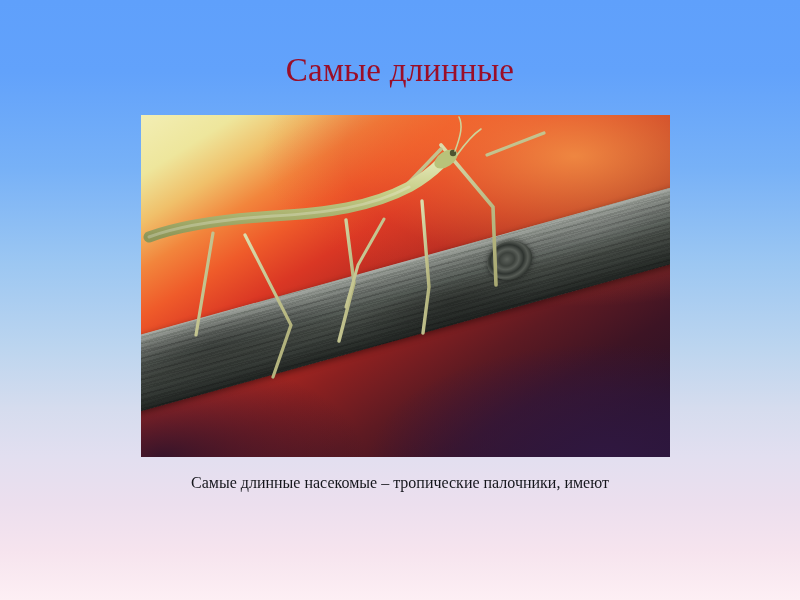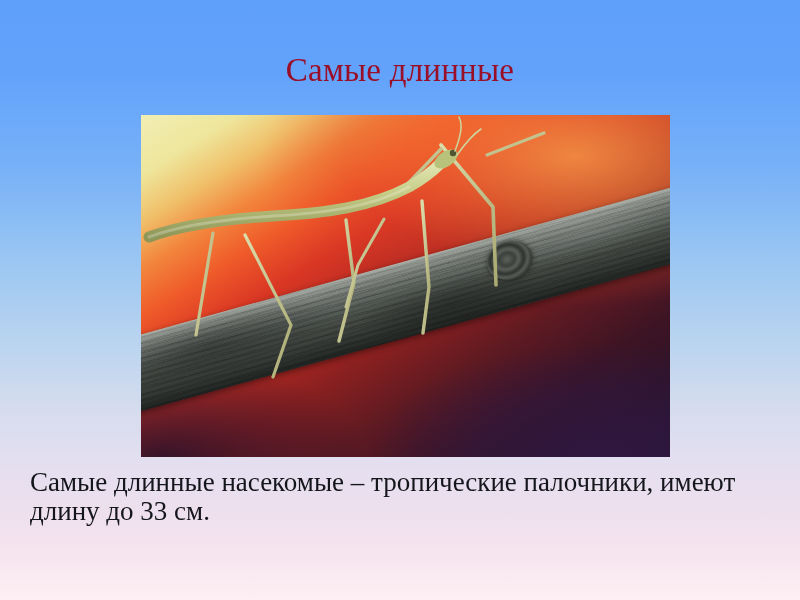--- a/index.html
+++ b/index.html
@@ -194,21 +194,22 @@
     inset: 0;
     pointer-events: none;
   }
 
   
   #caption {
     position: absolute;
     left: 30px;
     top: 468px;
     width: 740px;
-    font-size: 27px;
+    text-align: center;
+    font-size: 16px;
     line-height: 29px;
     color: #15161c;
   }
   #caption .cline { display: block; white-space: nowrap; }
 </style>
 </head>
 <body>
 
 <div id="slide">
 
@@ -270,16 +271,15 @@
 
       <g stroke="#cdd39a" fill="none" stroke-width="1.6" stroke-linecap="round">
         <path d="M314,36 C320,20 322,10 318,2"></path>
         <path d="M316,40 C326,26 334,18 340,14"></path>
       </g>
     </svg>
   </div>
 
   <div id="caption">
     <span class="cline">Самые длинные насекомые – тропические палочники, имеют</span>
-    <span class="cline">длину до 33 см.</span>
   </div>
 
 </div>
 
 </body></html>

